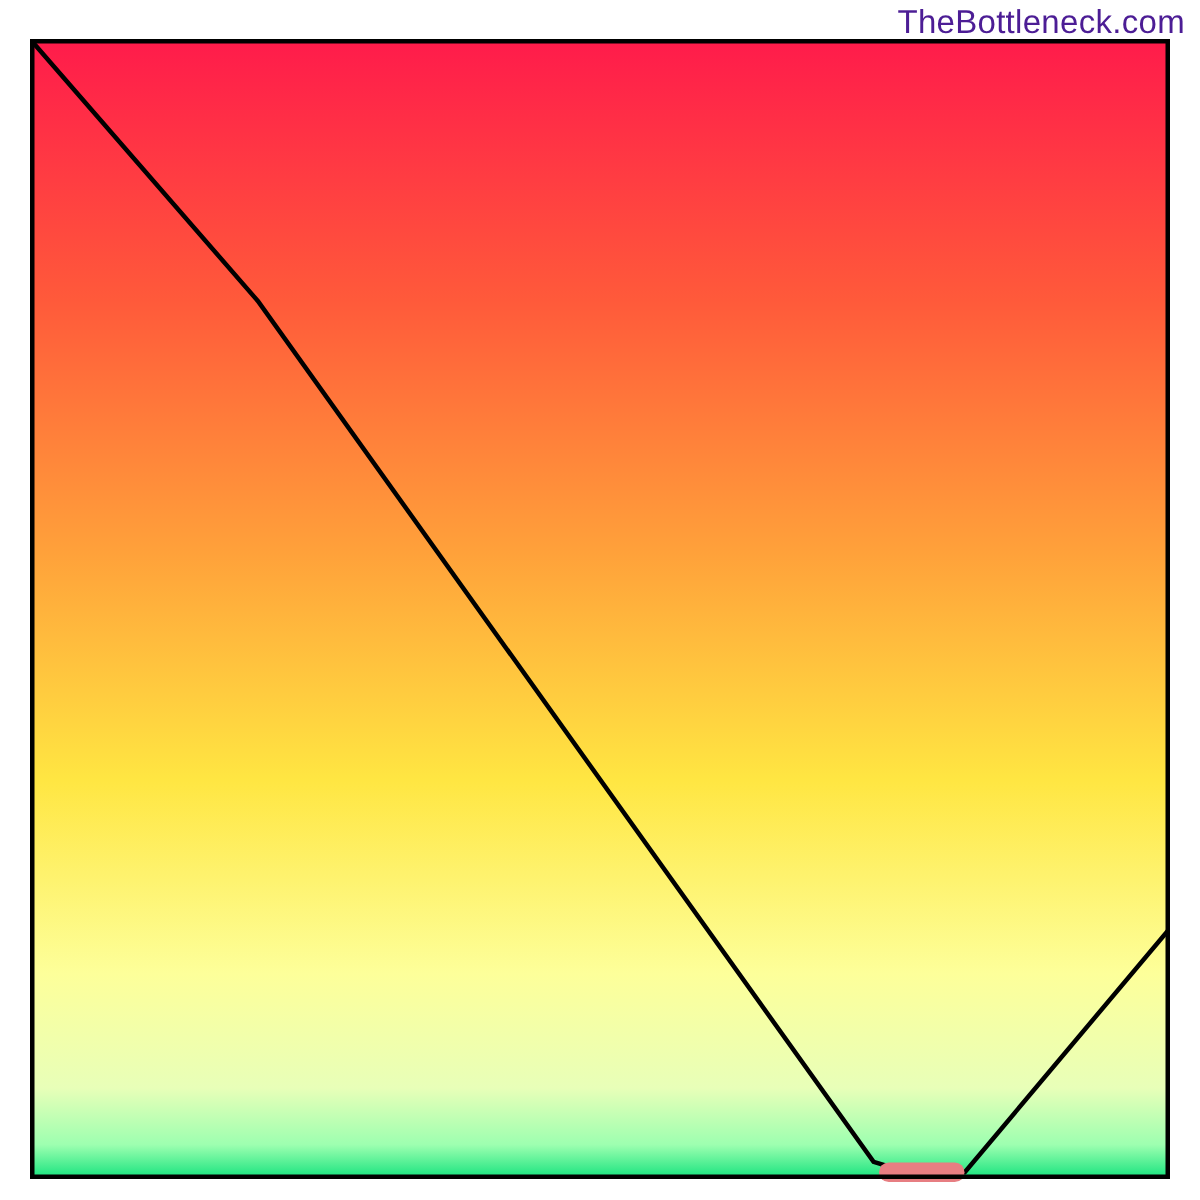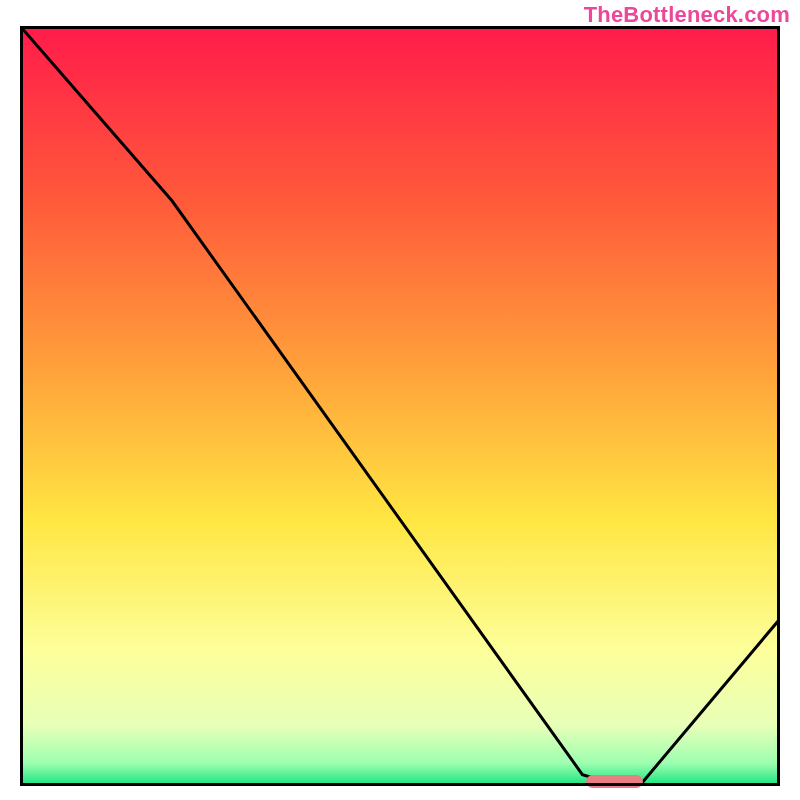--- a/index.html
+++ b/index.html
@@ -14,22 +14,22 @@
   .wrap {
     position: relative;
     width: 800px;
     height: 800px;
   }
   .watermark {
     position: absolute;
     top: 2px;
     right: 10px;
     font-size: 22px;
-    font-weight: 700;
-    color: #ec4899;
+    font-weight: 400;
+    color: #4c1d95;
     letter-spacing: 0.2px;
   }
   .plot-area {
     position: absolute;
     left: 20px;
     top: 26px;
     width: 760px;
     height: 760px;
   }
   .gradient {

